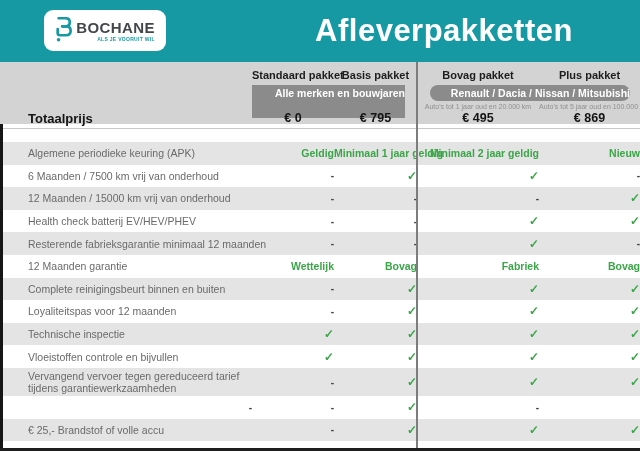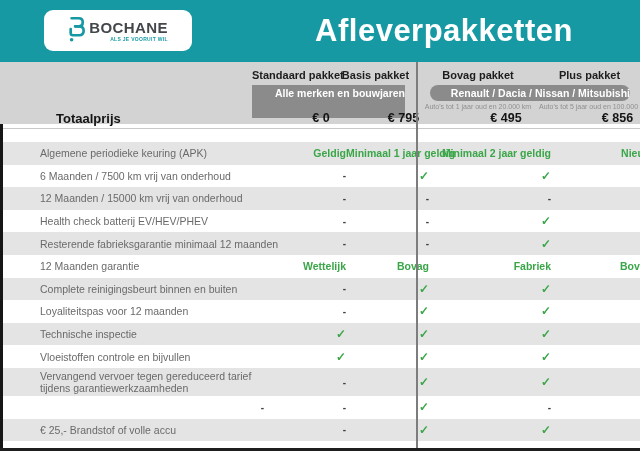--- a/index.html
+++ b/index.html
@@ -1,51 +1,51 @@
 <!DOCTYPE html>
 <html style="--teal: #1799a4; --green: #3aa648; --badge-gray: #8b8b8b; --band-gray: #d3d3d3; --stripe-gray: #e4e4e4;"><head>
 <meta charset="utf-8">
 <style>
   html,body{margin:0;padding:0;background:#888;}
   .page{position:relative;width:640px;height:453px;background:#ffffff;overflow:hidden;
         font-family:"Liberation Sans",sans-serif;margin:0 auto;}
 
   
   .topbar{position:absolute;top:0;left:0;width:640px;height:62px;background:var(--teal);}
-  .logo-box{position:absolute;top:10px;left:44px;width:148px;height:41px;background:#fff;
+  .logo-box{position:absolute;top:10px;left:44px;width:122px;height:41px;background:#fff;
             border-radius:9px;display:flex;align-items:center;justify-content:center;gap:4px;}
   .logo-icon{flex:0 0 auto;margin-top:1px;}
   .logo-texts{display:flex;flex-direction:column;align-items:flex-end;}
   .brand{font-size:15px;font-weight:700;color:#43474b;letter-spacing:.4px;line-height:15px;}
   .tagline{font-size:5px;font-weight:700;color:var(--teal);letter-spacing:.3px;margin-top:1px;}
   .page-title{position:absolute;top:13px;left:264px;width:360px;text-align:center;
               font-size:31px;font-weight:700;color:#ffffff;letter-spacing:.5px;}
 
   
   .band{position:absolute;top:62px;left:0;width:640px;height:62px;background:var(--band-gray);}
   .grid{display:grid;grid-template-columns:252px 82px 83px 122px 101px;}
   .titles{padding-top:6px;height:15px;}
   .titles .col-title{text-align:center;font-size:11px;font-weight:700;color:#1d1d1d;white-space:nowrap;line-height:15px;}
   .badges{display:grid;grid-template-columns:252px 165px 223px;height:17px;margin-top:2px;}
   .badge{background:var(--badge-gray);color:#fff;font-size:10.5px;font-weight:700;
          text-align:right;line-height:16px;white-space:nowrap;}
   .badge.b1{margin:0 12px 0 0;}
   .badge.b2{margin:0 10px 17px 13px;border-radius:8px;}
   .captions{display:grid;grid-template-columns:252px 165px 122px 101px;height:9px;}
   .caption{font-size:7px;color:#8f8f8f;text-align:center;line-height:10px;white-space:nowrap;}
-  .totals{height:15px;align-items:center;padding-left:28px;}
+  .totals{height:15px;align-items:center;}
   .totals .t-label{font-size:13px;font-weight:800;color:#141414;padding-left:28px;line-height:15px;}
   .totals .t-val{text-align:center;font-size:12.5px;font-weight:800;color:#141414;line-height:15px;}
 
   
   .thin-line{position:absolute;top:128px;left:0;width:640px;height:1px;background:#c9c9c9;}
 
   
   .table-body{position:absolute;top:142px;left:0;width:640px;}
-  .row{min-height:22.6px;align-items:center;padding-left:12px;}
+  .row{min-height:22.6px;align-items:center;}
   .row.stripe{background:var(--stripe-gray);}
   .cell.label{font-size:10.5px;color:#6a6a6a;padding-left:28px;white-space:nowrap;line-height:1.15;}
   .cell.label.wrap{white-space:normal;padding-top:2px;padding-bottom:2px;}
   .cell.val{text-align:right;}
   .cell.val.check{color:var(--green);font-size:12px;font-weight:600;}
   .cell.val.dash{color:#3f3f3f;font-size:10px;font-weight:700;}
   .cell.val.word{color:var(--green);font-size:10.5px;font-weight:700;white-space:nowrap;}
 
   
   .divider{position:absolute;top:62px;left:416px;width:2px;height:386px;background:#7d7d7d;}
@@ -91,21 +91,21 @@
       <div></div>
       <div></div>
       <div class="caption">Auto's tot 1 jaar oud en 20.000 km</div>
       <div class="caption">Auto's tot 5 jaar oud en 100.000 km</div>
     </div>
     <div class="grid totals">
       <div class="t-label">Totaalprijs</div>
       <div class="t-val">€ 0</div>
       <div class="t-val">€ 795</div>
       <div class="t-val">€ 495</div>
-      <div class="t-val">€ 856</div>
+      <div class="t-val">€ 869</div>
     </div>
   </div>
 
   <div class="thin-line"></div>
 
   <div class="table-body">
       <div class="row grid stripe">
         <div class="cell label">Algemene periodieke keuring (APK)</div>
         <div class="cell val word">Geldig</div>
         <div class="cell val word">Minimaal 1 jaar geldig</div>

